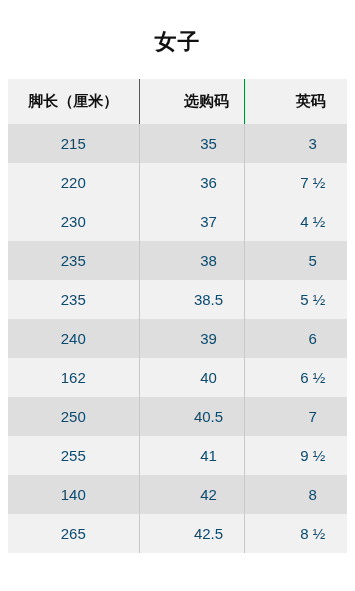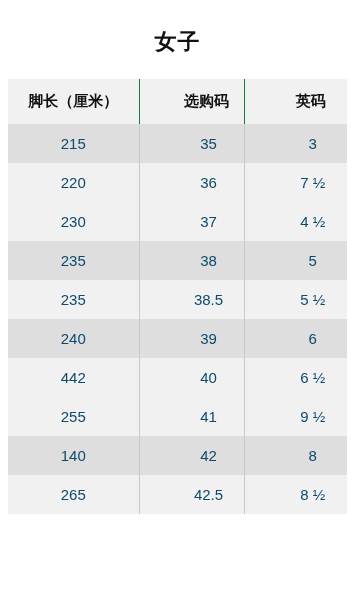--- a/index.html
+++ b/index.html
@@ -142,23 +142,28 @@
             <td>235</td>
             <td>38.5</td>
             <td>5 ½</td>
           </tr>
           <tr class="row-dark">
             <td>240</td>
             <td>39</td>
             <td>6</td>
           </tr>
           <tr class="row-light">
-            <td>442</td>
+            <td>162</td>
             <td>40</td>
             <td>6 ½</td>
+          </tr>
+          <tr class="row-dark">
+            <td>250</td>
+            <td>40.5</td>
+            <td>7</td>
           </tr>
           <tr class="row-light">
             <td>255</td>
             <td>41</td>
             <td>9 ½</td>
           </tr>
           <tr class="row-dark">
             <td>140</td>
             <td>42</td>
             <td>8</td>

